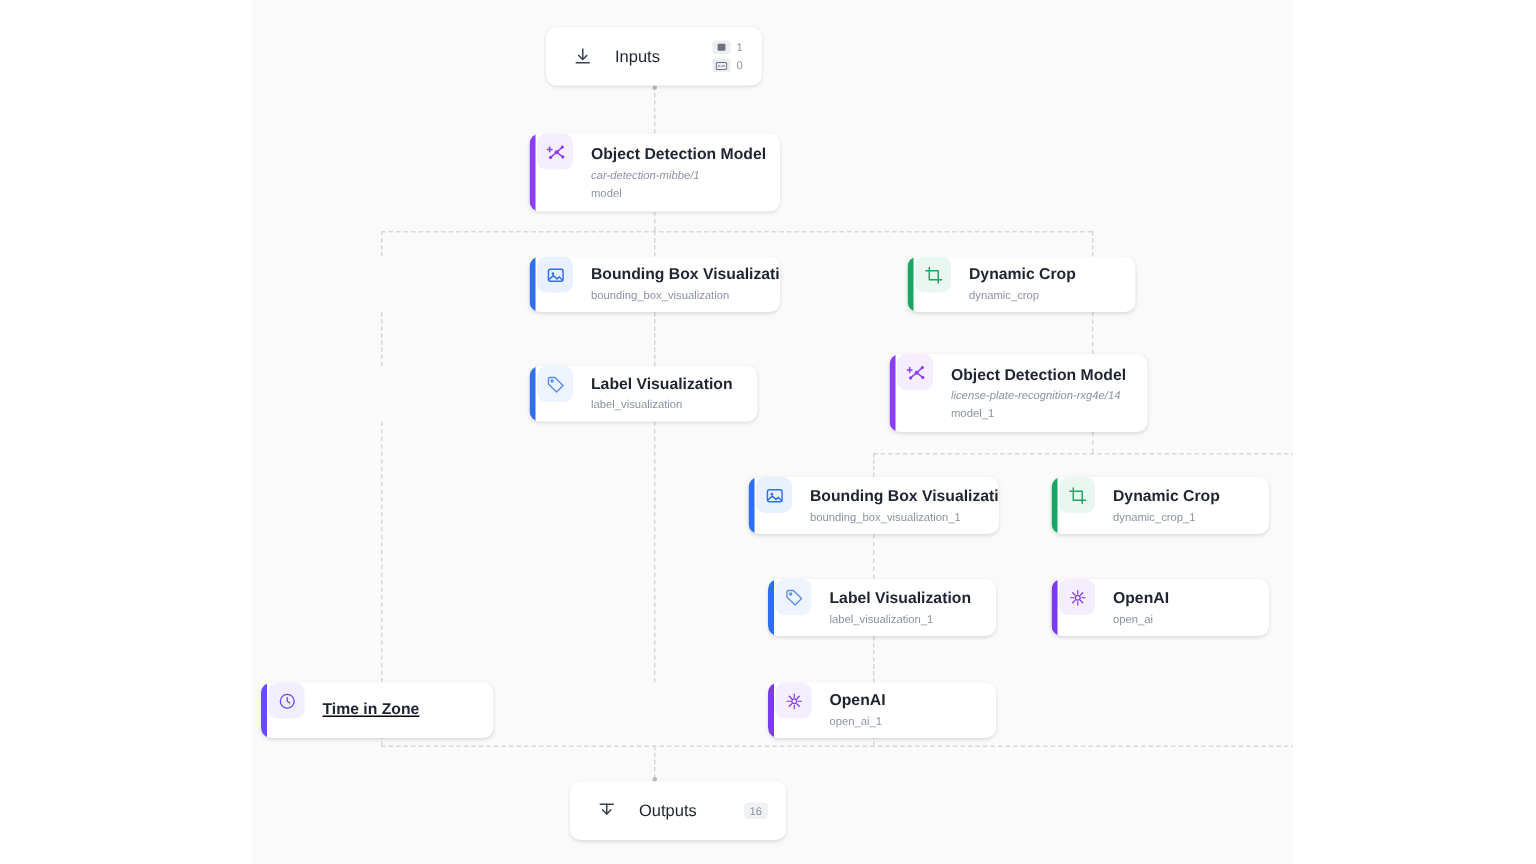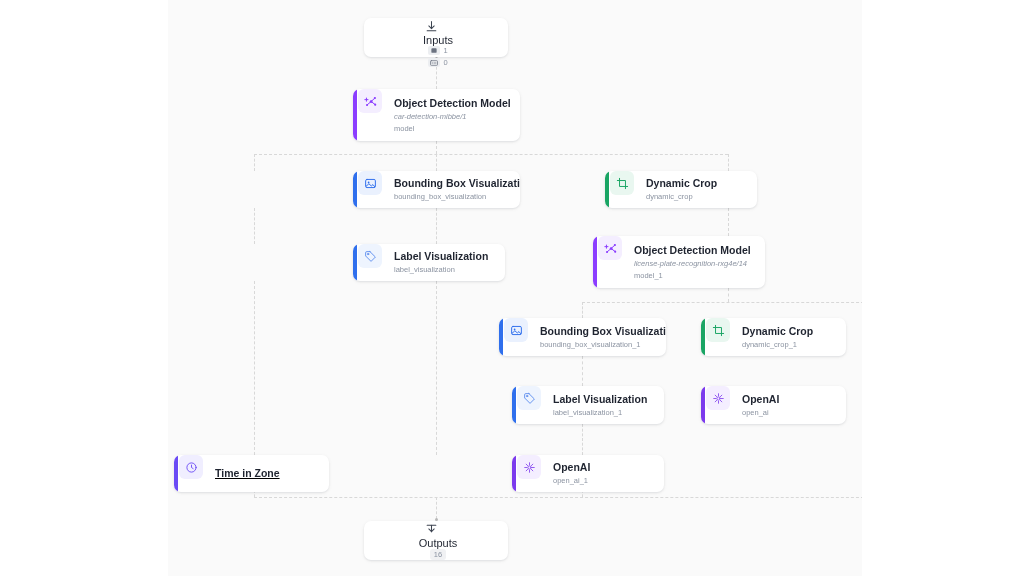--- a/index.html
+++ b/index.html
@@ -108,21 +108,20 @@
   
   .io-node {
     position: absolute;
     background: #ffffff;
     border-radius: 7px;
     box-shadow: 0 1px 2px rgba(16,24,40,0.08), 0 1px 4px rgba(16,24,40,0.05);
     display: flex;
     align-items: center;
     box-sizing: border-box;
     padding: 0 12px 0 16px;
-    flex-direction: column;
   }
   .io-icon {
     width: 16px;
     height: 16px;
     flex: 0 0 16px;
     display: flex;
     align-items: center;
     justify-content: center;
     margin-right: 14px;
   }
@@ -415,21 +414,21 @@
             <path d="M5.8 5.8l2.8 2.8M15.4 15.4l2.8 2.8M18.2 5.8l-2.8 2.8M8.6 15.4l-2.8 2.8"></path>
           </svg>
         </span>
         <span class="labels">
           <span class="title">OpenAI</span>
           <span class="sub">open_ai_1</span>
         </span>
       </span>
     </div>
 
-    <div class="io-node" style="left:196px; top:521px; width:144px; height:39px;">
+    <div class="io-node" style="left:212px; top:521px; width:144px; height:39px;">
       <span class="io-icon">
         <svg width="13" height="13" viewBox="0 0 24 24" fill="none" stroke="#3c4350" stroke-width="1.9" stroke-linecap="round" stroke-linejoin="round">
           <path d="M12 4v12"></path>
             <path d="M7 11l5 5 5-5"></path>
             <path d="M4 4h16"></path>
         </svg>
       </span>
       <span class="io-title">Outputs</span>
       <span class="single-badge">16</span>
     </div>

